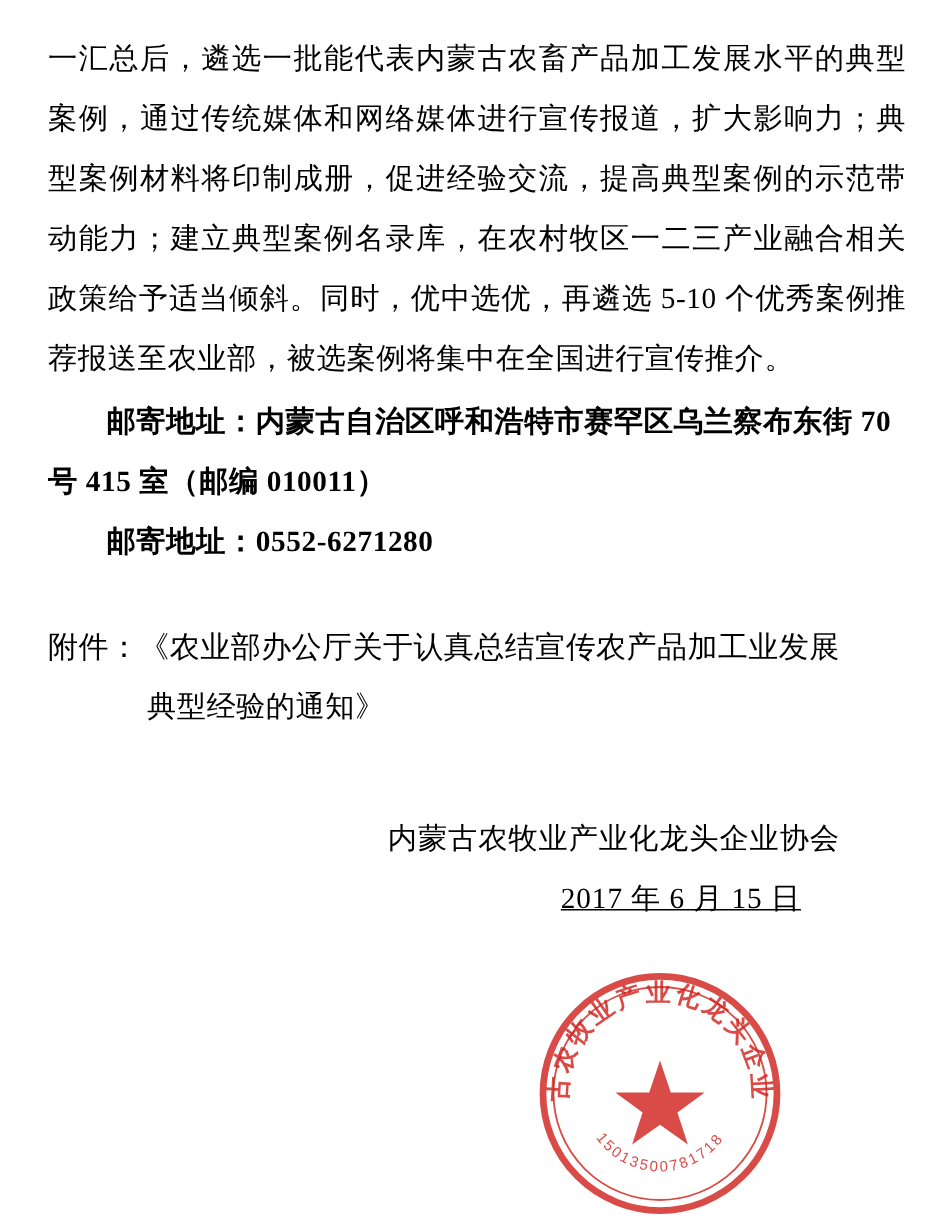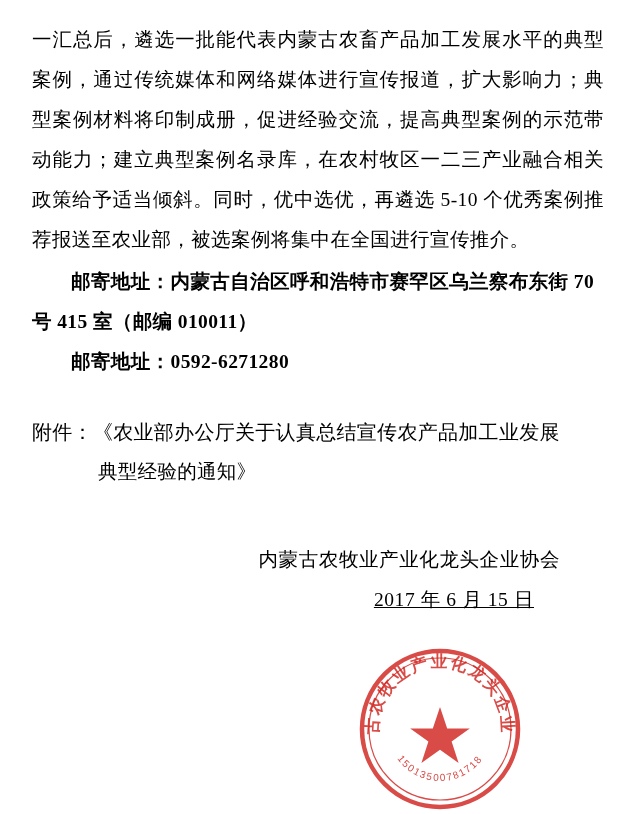--- a/index.html
+++ b/index.html
@@ -94,21 +94,21 @@
 <body>
 
 <div id="page">
 
   <div class="body-text">
     <p class="para">一汇总后，遴选一批能代表内蒙古农畜产品加工发展水平的典型案例，通过传统媒体和网络媒体进行宣传报道，扩大影响力；典型案例材料将印制成册，促进经验交流，提高典型案例的示范带动能力；建立典型案例名录库，在农村牧区一二三产业融合相关政策给予适当倾斜。同时，优中选优，再遴选 5-10 个优秀案例推荐报送至农业部，被选案例将集中在全国进行宣传推介。</p>
   </div>
 
   <div class="contact-block">
     <p class="contact-line"><span>邮寄地址：</span><span>内蒙古自治区呼和浩特市赛罕区乌兰察布东街 70 号 415 室（邮编 010011）</span></p>
-    <p class="contact-line"><span>邮寄地址：</span><span>0592-6271280</span></p>
+    <p class="contact-line"><span>邮寄地址：</span><span>0552-6271280</span></p>
   </div>
 
   <div class="attach-block">
     <p class="attach-line1">附件：《农业部办公厅关于认真总结宣传农产品加工业发展</p>
     <p class="attach-line2">典型经验的通知》</p>
   </div>
 
   <div class="sign-block">
     <div class="sign-org">内蒙古农牧业产业化龙头企业协会</div>
     <div class="sign-date">2017 年 6 月 15 日</div>

